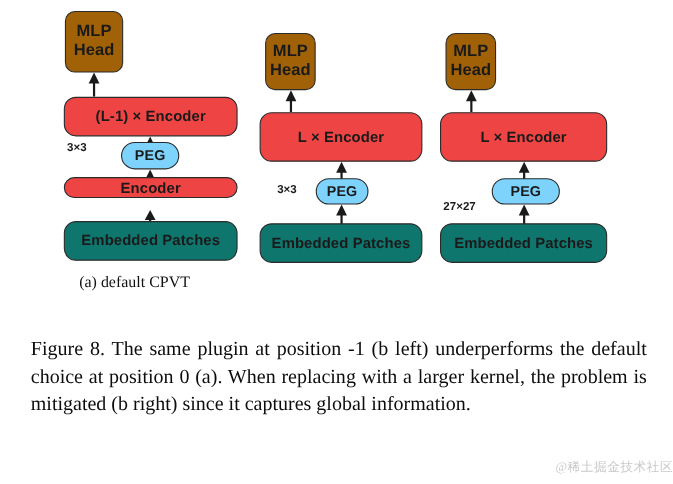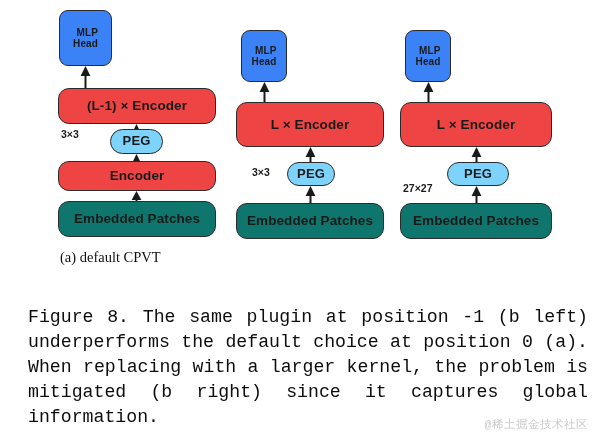--- a/index.html
+++ b/index.html
@@ -34,24 +34,23 @@
     justify-content: center;
     text-align: center;
     font-family: "Liberation Sans", sans-serif;
     font-weight: 700;
     color: #1a1a1a;
     line-height: 1.12;
     letter-spacing: 0.1px;
   }
 
   .node.mlp {
-    background: #3b82f6;
+    background: #a16207;
     border-radius: 9px;
-    font-size: 10px;
-    text-align: right;
+    font-size: 15px;
   }
   .node.encoder {
     background: #ef4444;
     border-radius: 11px;
     font-size: 13.5px;
   }
   .node.patches {
     background: #0f766e;
     border-radius: 11px;
     font-size: 13.5px;
@@ -83,35 +82,35 @@
     color: #111111;
     white-space: nowrap;
   }
 
   
   #caption {
     position: absolute;
     left: 28px;
     top: 305px;
     width: 560px;
-    font-family: Liberation Mono, monospace;
+    font-family: Liberation Serif, serif;
     font-size: 18.2px;
     line-height: 1.37;
     color: #0d0d0d;
     text-align: justify;
     text-justify: inter-word;
   }
   #caption .fig-num { white-space: nowrap; }
 
   
   #watermark {
     position: absolute;
-    right: 24px;
+    right: 0;
     bottom: 8px;
-    font-family: Liberation Mono, monospace;
+    font-family: Liberation Serif, serif;
     font-size: 11.5px;
     color: #c9c9c9;
     letter-spacing: 0.5px;
     user-select: none;
   }
 </style>
 </head>
 <body>
 
 <div id="figure-area">
@@ -147,36 +146,36 @@
     <span>PEG</span>
   </div>
 
   <div class="arrow" style="left:130px; top:154px; width:13px; height:16px;">
     <svg width="13" height="16" viewBox="0 0 13 16">
       <line x1="6.5" y1="16" x2="6.5" y2="9" stroke="#1a1a1a" stroke-width="2"></line>
       <polygon points="6.5,0 1.6,10 11.4,10" fill="#1a1a1a"></polygon>
     </svg>
   </div>
 
-  <div class="node encoder" style="left:58px; top:161px; width:158px; height:30px;">
+  <div class="node encoder" style="left:58px; top:161px; width:158px; height:19px;">
     <span>Encoder</span>
   </div>
 
   <div class="arrow" style="left:130px; top:191px; width:13px; height:12px;">
     <svg width="13" height="12" viewBox="0 0 13 12">
       <line x1="6.5" y1="12" x2="6.5" y2="8" stroke="#1a1a1a" stroke-width="2"></line>
       <polygon points="6.5,0 1.6,9 11.4,9" fill="#1a1a1a"></polygon>
     </svg>
   </div>
 
   <div class="node patches" style="left:58px; top:201px; width:158px; height:36px;">
     <span>Embedded Patches</span>
   </div>
 
-  <div class="subcaption" style="left:60px; top:249px;text-align:right;">(a) default CPVT</div>
+  <div class="subcaption" style="left:72px; top:249px;text-align:right;">(a) default CPVT</div>
 
   <div class="node mlp" style="left:241px; top:30px; width:46px; height:52px;">
     <div>
       <span>MLP</span><br>
       <span>Head</span>
     </div>
   </div>
   <div class="arrow" style="left:258px; top:82px; width:13px; height:20px;">
     <svg width="13" height="20" viewBox="0 0 13 20">
       <line x1="6.5" y1="20" x2="6.5" y2="9" stroke="#1a1a1a" stroke-width="2"></line>

